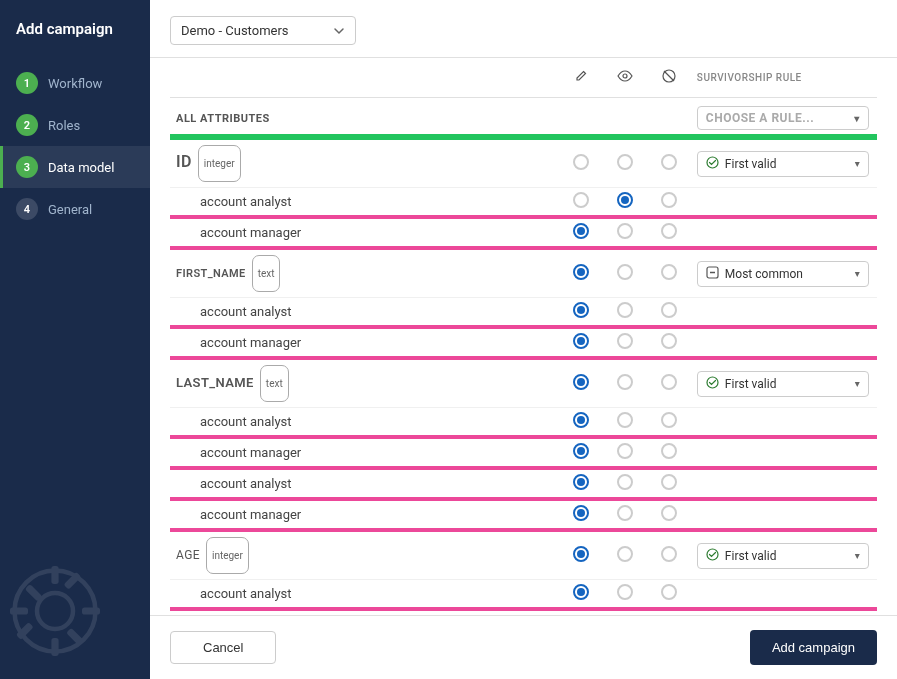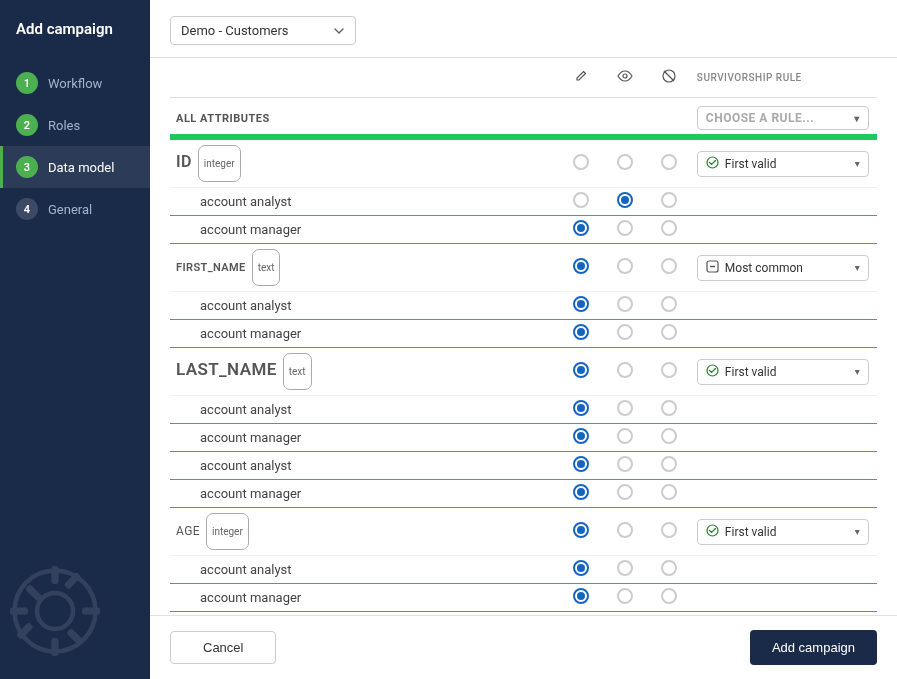--- a/index.html
+++ b/index.html
@@ -126,21 +126,21 @@
       text-transform: uppercase;
       padding: 8px 6px 4px;
       border-bottom: 6px solid #22c55e;
     }
     .field-row td {
       padding: 5px 6px;
       border-bottom: 1px solid #f0f0f0;
     }
     .sub-row td {
       padding: 4px 6px;
-      border-bottom: 1px solid #ec4899;
+      border-bottom: 4px solid #ec4899;
       color: #444;
       margin-top: 11px;
     }
     .sub-row td.indent { padding-left: 30px; }
 
     .badge {
       display: inline-block;
       border: 1px solid #aaa;
       border-radius: 7px;
       padding: 12px 5px;
@@ -358,21 +358,21 @@
             <td></td>
           </tr>
           <tr class="sub-row">
             <td class="indent">account manager</td>
             <td class="radio-col"><span class="radio-btn checked"></span></td>
             <td class="radio-col"><span class="radio-btn"></span></td>
             <td class="radio-col"><span class="radio-btn"></span></td>
             <td></td>
           </tr>
           <tr class="field-row">
-            <td><span style="font-size: 17px; font-weight: 600; letter-spacing: 0.4px; color: rgb(85, 85, 85);">LAST_NAME</span><span class="badge">text</span></td>
+            <td><span style="font-size: 13px; font-weight: 600; letter-spacing: 0.4px; color: rgb(85, 85, 85);">LAST_NAME</span><span class="badge">text</span></td>
             <td class="radio-col"><span class="radio-btn checked"></span></td>
             <td class="radio-col"><span class="radio-btn"></span></td>
             <td class="radio-col"><span class="radio-btn"></span></td>
             <td><div class="rule-select">
                 <span class="rule-icon"><svg width="13" height="13" viewBox="0 0 13 13">
                     <circle cx="6.5" cy="6.5" r="5.5" stroke="#2e7d32" stroke-width="1.2" fill="none"></circle>
                     <path d="M3.5 6.5L5.5 8.5L9.5 4.5" stroke="#2e7d32" stroke-width="1.2" stroke-linecap="round" fill="none"></path>
                   </svg></span>
                 <span class="rule-label">First valid</span>
                 <span class="chevron">▾</span>

